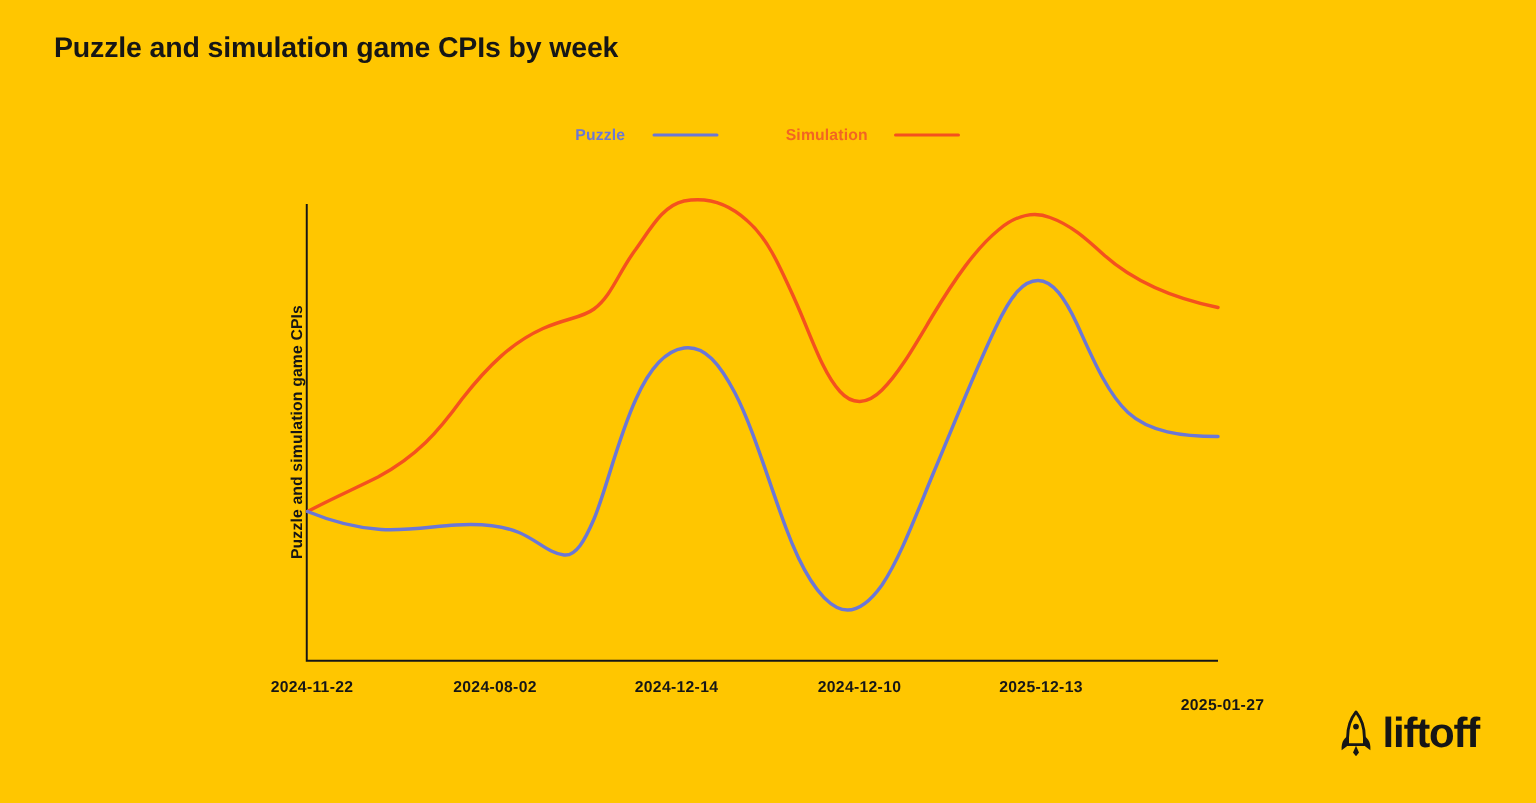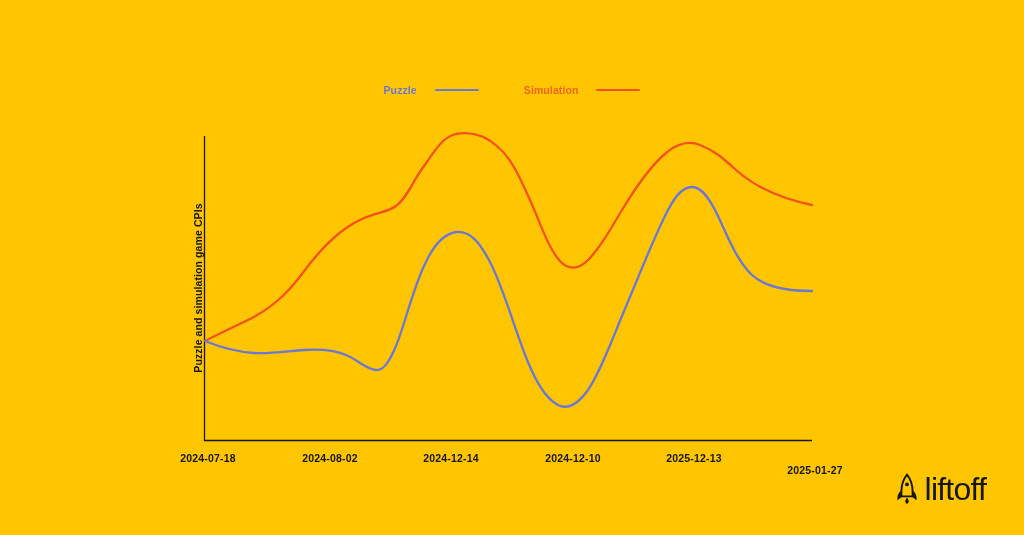--- a/index.html
+++ b/index.html
@@ -119,32 +119,33 @@
     display: flex;
     align-items: center;
     gap: 5px;
   }
   .logo-mark {
     display: block;
     width: 26px;
     height: 32px;
   }
   .logo-word {
-    font-size: 32px;
-    font-weight: normal;
+    font-size: 28px;
+    font-weight: bold;
     color: #161616;
     letter-spacing: -0.8px;
     line-height: 1;
   }
 </style>
 </head>
 <body>
 
 <div id="page-root">
 
+  <div class="chart-title">Puzzle and simulation game CPIs by week</div>
 
   <div class="legend">
     <div class="legend-entry">
       <span class="legend-label puzzle">Puzzle</span>
       <span class="legend-swatch puzzle"></span>
     </div>
     <div class="legend-entry">
       <span class="legend-label simulation">Simulation</span>
       <span class="legend-swatch simulation"></span>
     </div>
@@ -187,21 +188,21 @@
                C 600,372 610,345 622,316
                C 636,283 650,247 664,218
                C 674,197 682,187 692,187
                C 702,187 710,199 718,216
                C 728,238 738,262 752,275
                C 766,288 788,291 812,291"></path>
     </svg>
 
     <div class="y-axis-title">Puzzle and simulation game CPIs</div>
 
-    <div class="x-tick" style="left:208px;">2024-07-18</div>
+    <div class="x-tick" style="left:208px;">2024-11-22</div>
     <div class="x-tick" style="left:330px;">2024-08-02</div>
     <div class="x-tick" style="left:451px;">2024-12-14</div>
     <div class="x-tick" style="left:573px;">2024-12-10</div>
     <div class="x-tick" style="left:694px;">2025-12-13</div>
     <div class="x-tick" style="left:815px;margin-top:12px;">2025-01-27</div>
   </div>
 
   <div class="logo">
     <svg class="logo-mark" viewBox="0 0 26 32">
       <path d="M13 1.6 C 9.2 6.4 7.4 12.6 7.4 18.6 L 7.4 23.4 L 18.6 23.4 L 18.6 18.6 C 18.6 12.6 16.8 6.4 13 1.6 Z" fill="none" stroke="#161616" stroke-width="1.9" stroke-linejoin="round"></path>

